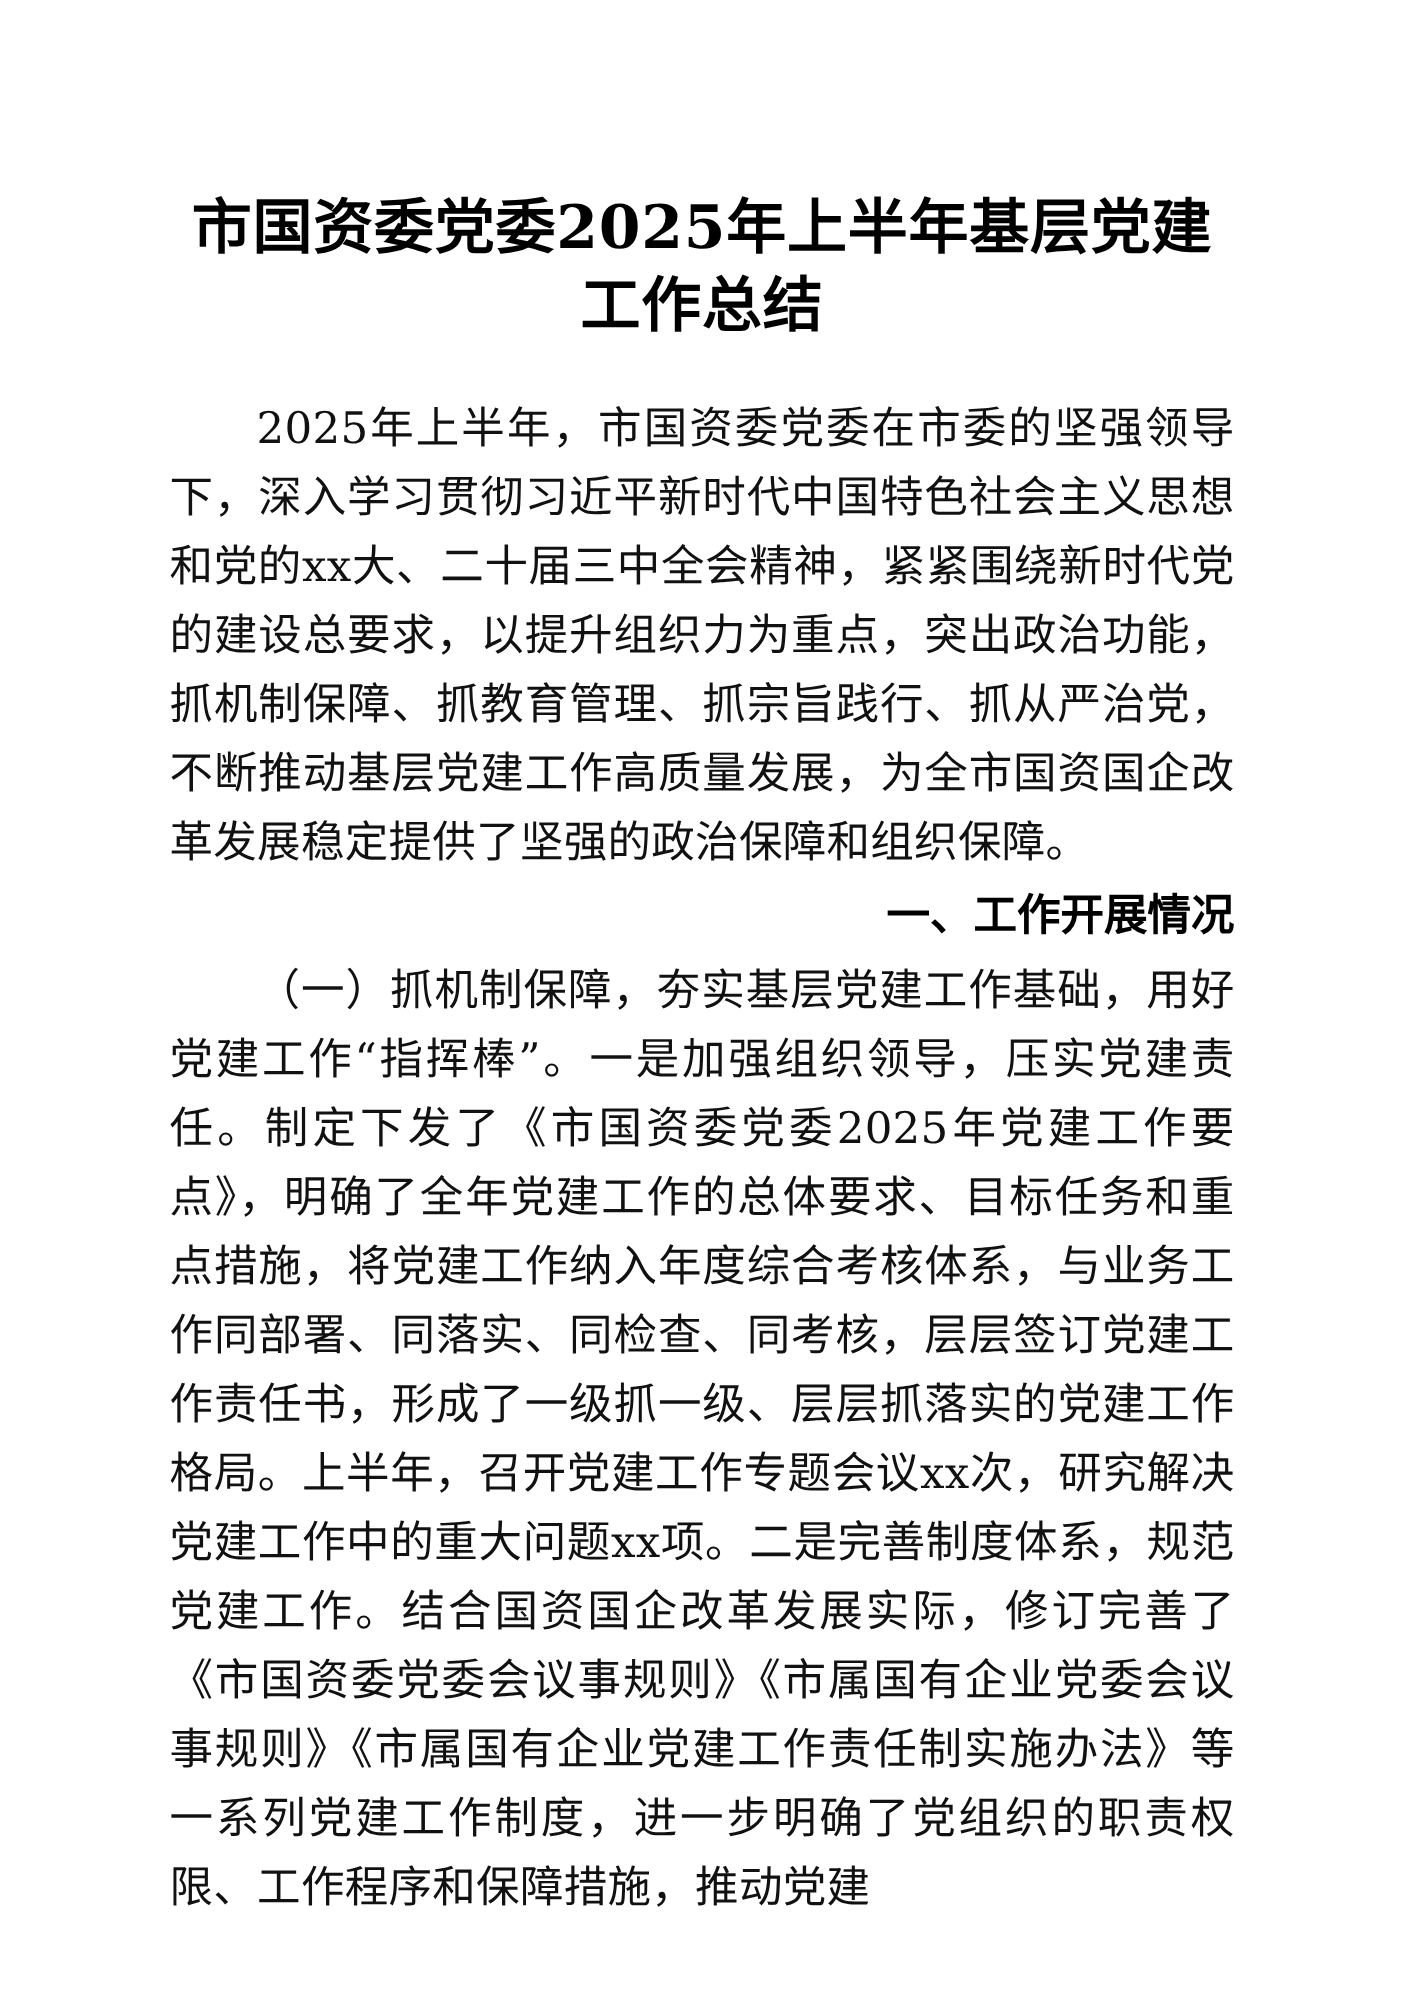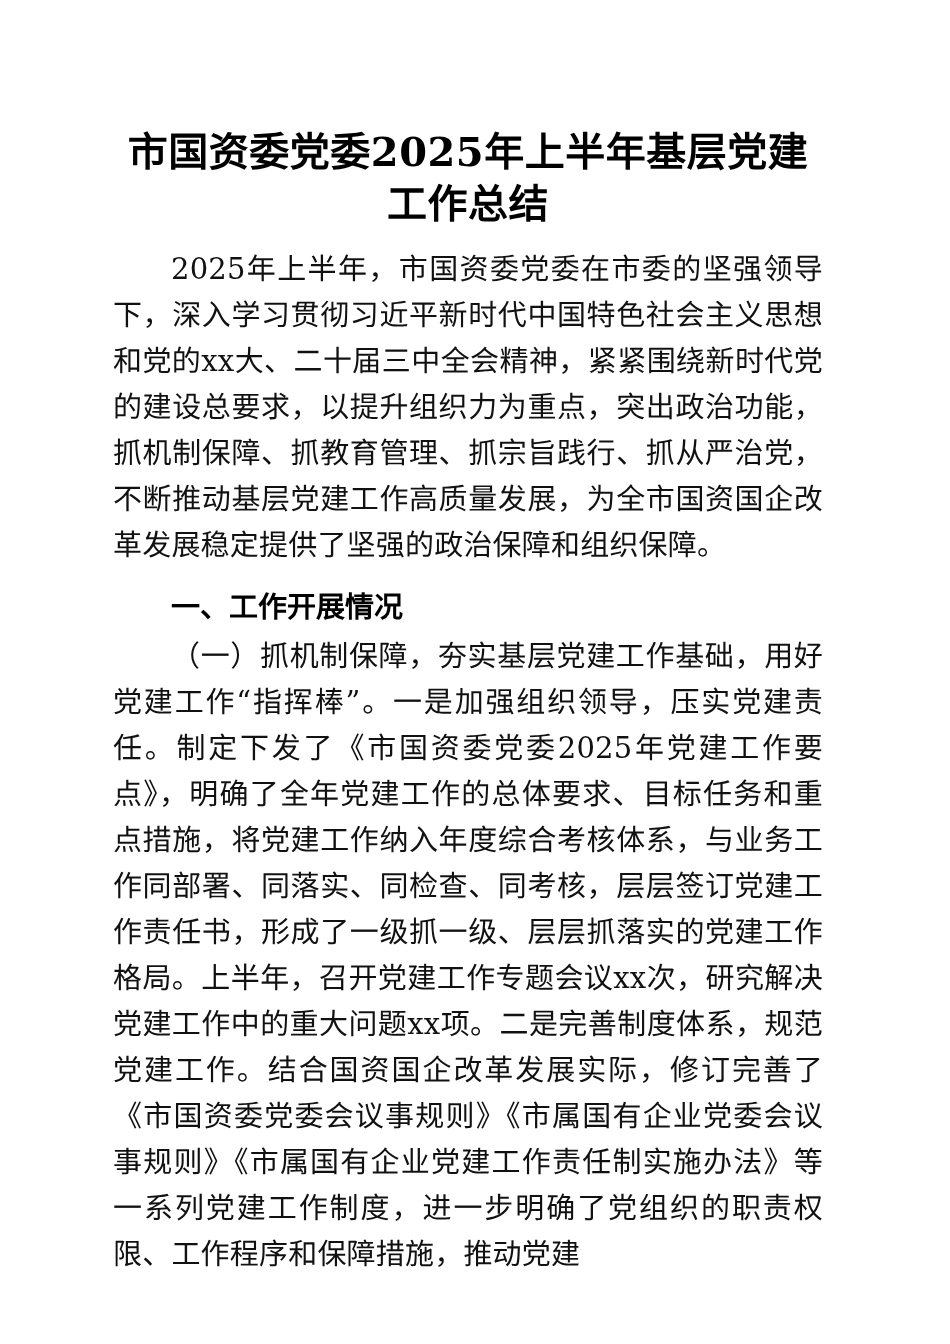--- a/index.html
+++ b/index.html
@@ -61,22 +61,22 @@
     color: #111111;
     margin: 0;
     text-indent: 58px;
     text-align: justify;
     text-justify: inter-character;
     word-break: break-all;
     letter-spacing: 0.2px;
   }
 
   
-  .gap-before-intro { margin-top: 16px; }
-  .gap-before-heading { margin-top: 16px; }
+  .gap-before-intro { margin-top: 32px; }
+  .gap-before-heading { margin-top: 4px; text-align: right; }
 
   
   .no-gap { margin-top: 3px; }
 </style>
 </head>
 <body>
 
 <div class="page">
   <div class="content">
 

